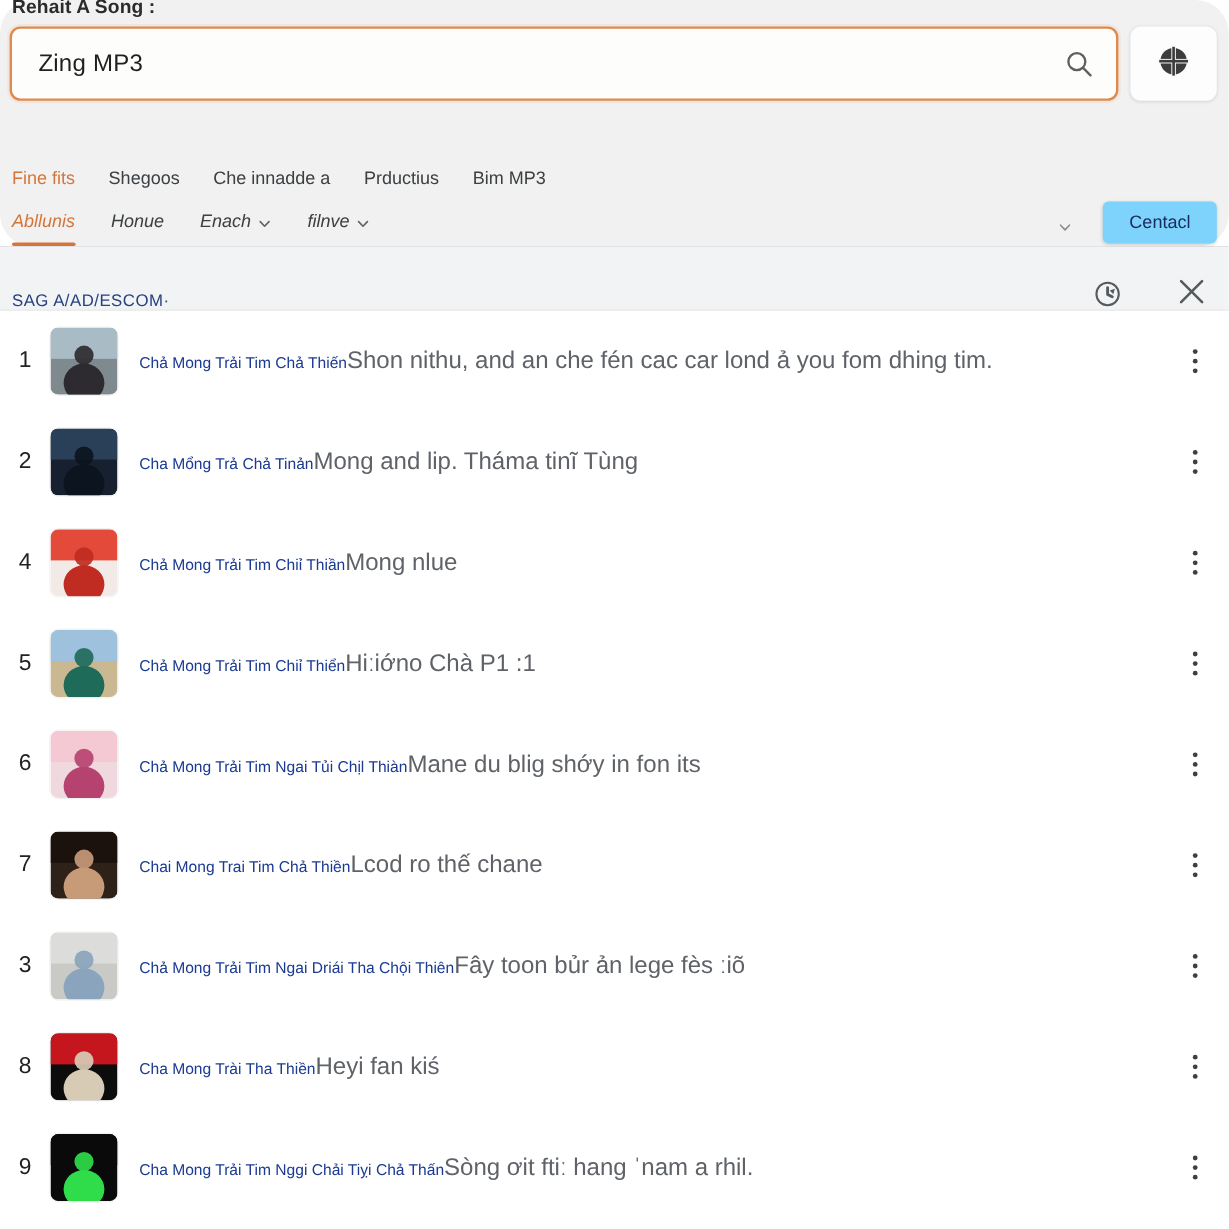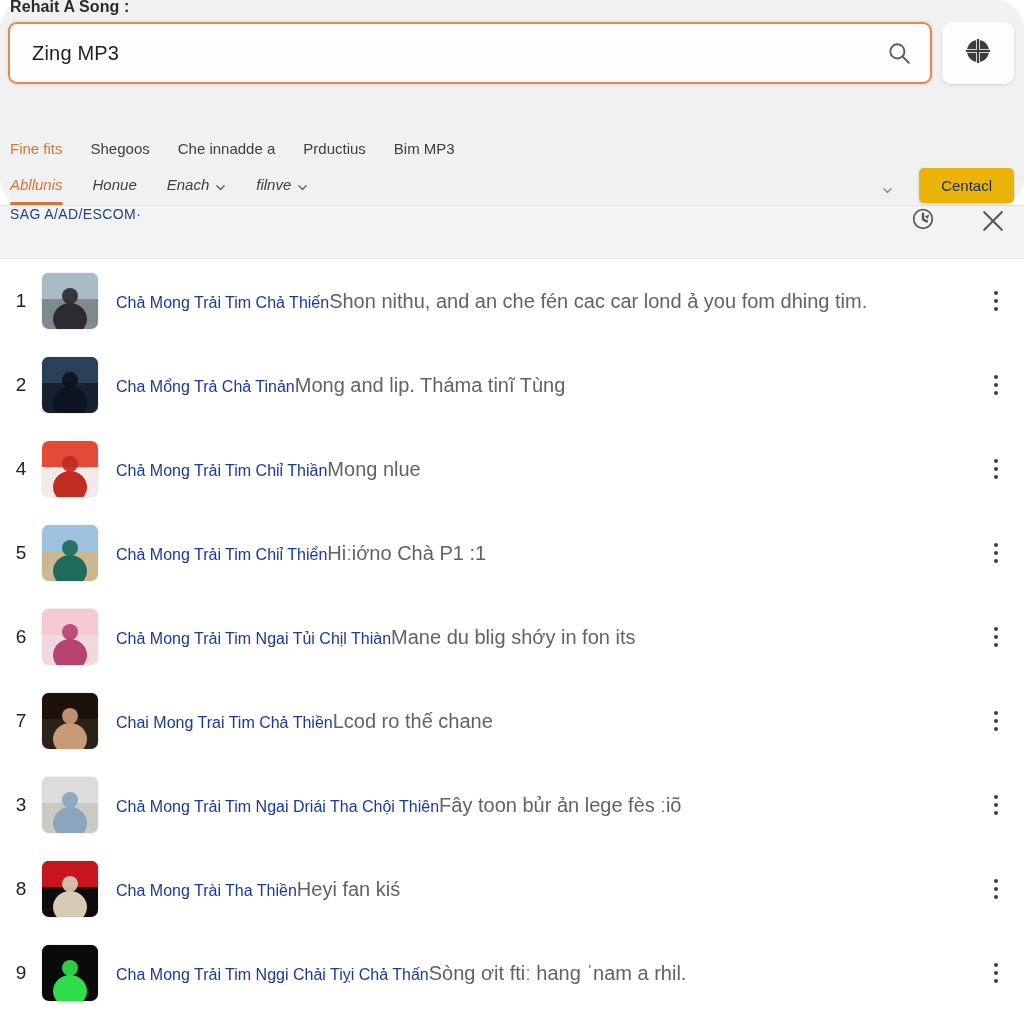--- a/index.html
+++ b/index.html
@@ -99,36 +99,36 @@
     position: absolute;
     left: 0; right: 0; bottom: 0;
     height: 3px;
     background: #d4763c;
     border-radius: 2px;
   }
   .nav-spacer { flex: 1 1 auto; }
   .chev { display: inline-block; width: 11px; height: 11px; }
   .nav-more-chev { margin-right: 26px; opacity: .7; }
   .contact-btn {
-    background: #eab308;
+    background: #7dd3fc;
     border-radius: 5px;
     box-shadow: 0 1px 3px rgba(0,0,0,.14);
     color: #1a2a5e;
     font-size: 15px;
     padding: 9px 22px;
     margin-bottom: 4px;
     white-space: nowrap;
   }
   .header-rule { height: 1px; background: #e2e2e2; }
 
   
   .results-bar {
     background: #f1f3f4;
     display: flex;
-    align-items: flex-start;
+    align-items: flex-end;
     padding: 0 16px 0 10px;
     height: 53px;
     flex: 0 0 auto;
     border-bottom: 1px solid #e6e6e6;
   }
   .results-label {
     font-size: 14px;
     color: #27427e;
     letter-spacing: .4px;
     flex: 1 1 auto;
@@ -156,21 +156,21 @@
     flex: 0 0 56px;
     border-radius: 7px;
     margin-right: 18px;
     overflow: hidden;
     position: relative;
     box-shadow: 0 0 0 1px rgba(0,0,0,.05);
   }
   .thumb svg { display: block; width: 100%; height: 100%; }
   .rtext { flex: 1 1 auto; min-width: 0; }
   .rtitle {
-    font-size: 16px;
+    font-size: 13px;
     color: #1a3a93;
     line-height: 1.2;
     white-space: nowrap;
     overflow: hidden;
     text-overflow: ellipsis;
   }
   .rsub {
     font-size: 20px;
     color: #5f6368;
     margin-top: 5px;

